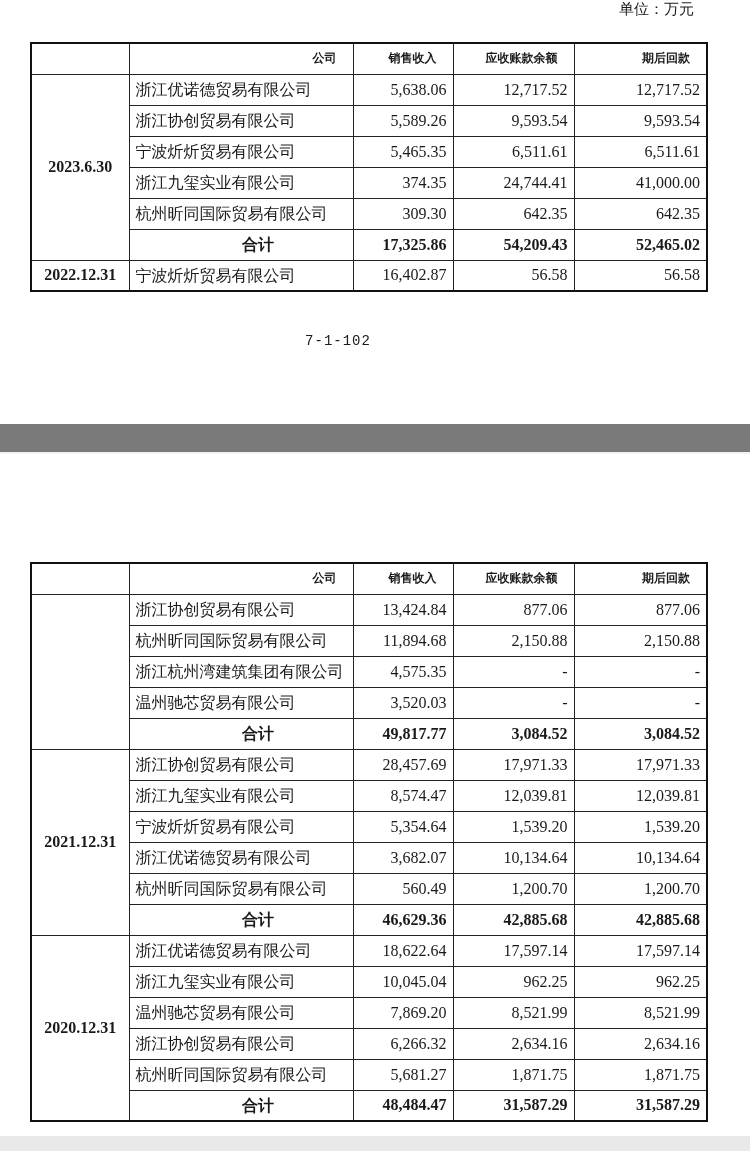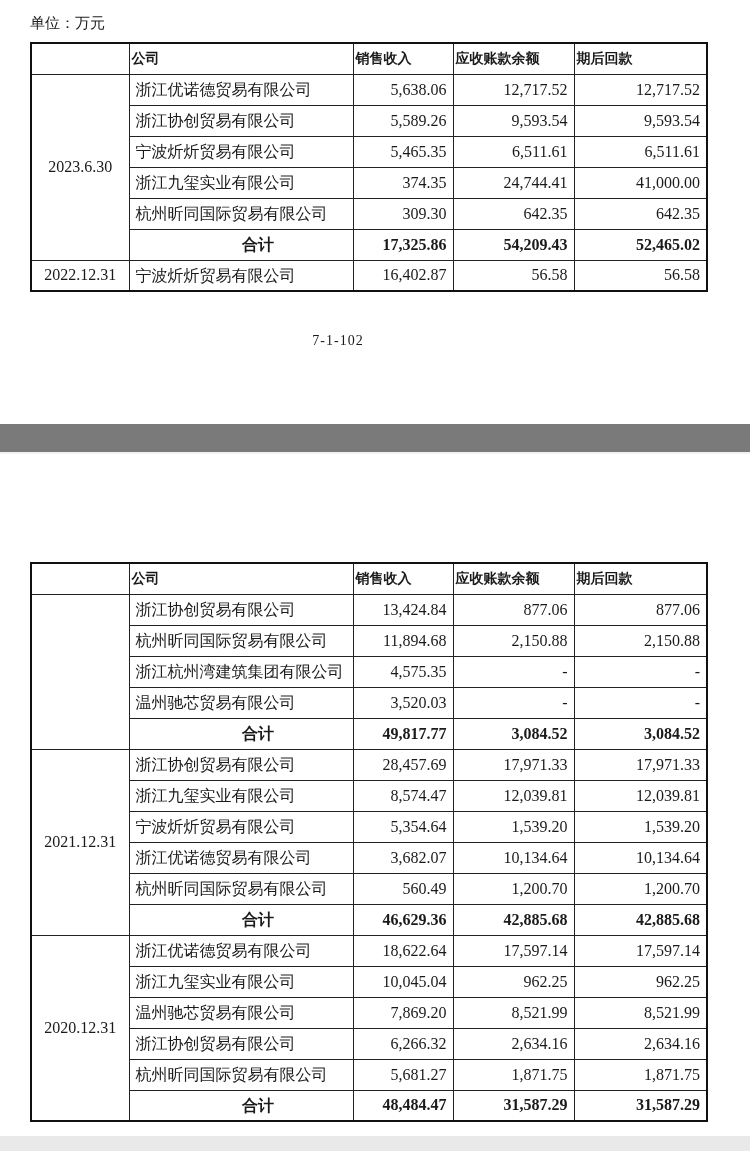--- a/index.html
+++ b/index.html
@@ -5,53 +5,53 @@
   html, body { margin: 0; padding: 0; }
   body {
     width: 750px; height: 1151px;
     background: #ffffff;
     position: relative;
     font-family: "Liberation Serif", "DejaVu Serif", serif;
     color: #1a1a1a;
     overflow: hidden;
   }
   .unit-label {
-    position: absolute; top: 14px; left: 30px; width: 676px;
-    padding-right: 12px; box-sizing: border-box;
+    position: absolute; top: 0; left: 30px; width: 676px;
+    text-align: right; padding-right: 12px; box-sizing: border-box;
     font-size: 15px;
   }
   .table-wrap { position: absolute; left: 30px; }
   #table1-wrap { top: 42px; }
   #table2-wrap { top: 562px; }
   table.doc-table {
     border-collapse: collapse;
     table-layout: fixed;
     width: 676px;
     font-size: 16px;
     border: 2px solid #111111;
   }
   table.doc-table th, table.doc-table td {
     border: 1px solid #222222;
     padding: 1px 6px;
     box-sizing: border-box;
     overflow: hidden;
   }
   table.doc-table tr { height: 31px; }
   table.doc-table th {
-    font-weight: bold; text-align: left; font-size: 14px; padding: 1px 2px;
+    font-weight: bold; text-align: right; font-size: 12px; padding: 1px 16px;
   }
   td.company-cell { text-align: left; padding: 2px 9px; line-height: 21px; margin-left: 25px; }
   td.num-cell { text-align: right; padding: 2px 10px 2px 2px; }
-  td.date-cell { text-align: center; font-weight: normal; font-size: 16px; padding: 1px 2px; }
+  td.date-cell { text-align: center; font-weight: bold; font-size: 16px; padding: 1px 2px; }
   tr.total-row td { font-weight: bold; }
   tr.total-row td.company-cell { text-align: center; padding-left: 40px; }
   .page-number {
     position: absolute; top: 333px; left: 0; width: 724px;
     text-align: center; text-indent: -48px;
-    font-size: 14px; letter-spacing: 1px;
+    font-size: 14px; letter-spacing: 1px; font-family: Liberation Mono, monospace;
   }
   .separator-bar {
     position: absolute; top: 424px; left: 0; width: 750px; height: 28px;
     background: #7a7a7a;
     border-bottom: 2px solid #f2f2f2;
   }
   .bottom-strip {
     position: absolute; top: 1136px; left: 0; width: 750px; height: 15px;
     background: #e9e9e9;
   }

